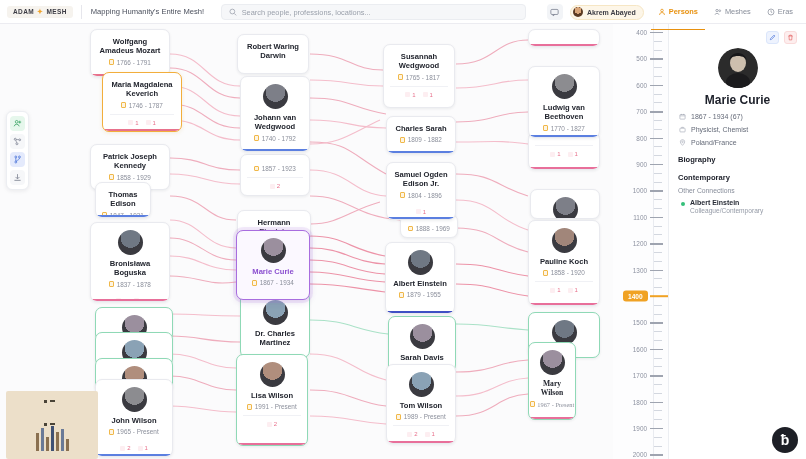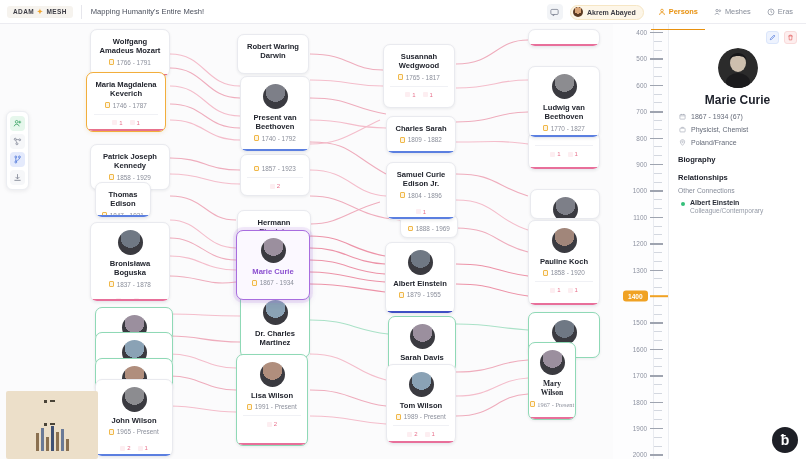--- a/index.html
+++ b/index.html
@@ -148,20 +148,27 @@
 
   <div class="header">
     <div class="brand">
       <span>ADAM</span>
       <span class="spark">✦</span>
       <span>MESH</span>
     </div>
     <div class="hdiv"></div>
     <div class="tagline">Mapping Humanity's Entire Mesh!</div>
 
+    <div class="searchwrap">
+      <svg width="8" height="8" viewBox="0 0 16 16">
+        <circle cx="7" cy="7" r="5" fill="none" stroke="#9aa0ab" stroke-width="1.6"></circle>
+        <line x1="11" y1="11" x2="15" y2="15" stroke="#9aa0ab" stroke-width="1.6"></line>
+      </svg>
+      <input value="" placeholder="Search people, professions, locations..." style="">
+    </div>
 
     <div class="hdr-right">
       <div class="icon-btn">
         <svg width="9" height="9" viewBox="0 0 16 16">
           <rect x="1.5" y="2.5" width="13" height="9" rx="2" fill="none" stroke="#7a8090" stroke-width="1.4"></rect>
           <path d="M5.5 11.5 L5.5 14 L8.5 11.5" fill="none" stroke="#7a8090" stroke-width="1.4"></path>
         </svg>
       </div>
       <div class="userchip">
         <div class="av"></div>
@@ -250,21 +257,21 @@
 
     <div id="cards-layer">
         <div class="card" style="left: 90px; top: 5px; width: 80px; height: 48px; z-index: 4;">
           <div class="nm">Wolfgang Amadeus Mozart</div>
           <div class="yr">
             <span class="cal"></span>
             <span>1766 - 1791</span>
           </div>
           <div class="bar" style="background: rgb(232, 113, 140);"></div>
         </div>
-        <div class="card amber" style="left: 86px; top: 48px; width: 80px; height: 60px; z-index: 8;">
+        <div class="card amber" style="left: 102px; top: 48px; width: 80px; height: 60px; z-index: 8;">
           <div class="nm">Maria Magdalena Keverich</div>
           <div class="yr">
             <span class="cal"></span>
             <span>1746 - 1787</span>
           </div>
           <div class="sep"></div>
           <div class="badges">
             <span class="badge">
               <span class="dot"></span>
               <span>1</span>
@@ -338,21 +345,21 @@
               <span>1</span>
             </span>
           </div>
           <div class="bar" style="background: rgb(91, 127, 224);"></div>
         </div>
         <div class="card" style="left: 237px; top: 10px; width: 72px; height: 40px; z-index: 4;">
           <div class="nm">Robert Waring Darwin</div>
         </div>
         <div class="card" style="left: 240px; top: 52px; width: 70px; height: 76px; z-index: 8;">
           <div class="avatar" style="background: radial-gradient(circle at 50% 32%, rgb(125, 127, 136) 0px, rgb(125, 127, 136) 46%, rgb(58, 58, 64) 47%, rgb(58, 58, 64) 100%);"></div>
-          <div class="nm">Present van Beethoven</div>
+          <div class="nm">Johann van Wedgwood</div>
           <div class="yr">
             <span class="cal"></span>
             <span>1740 - 1792</span>
           </div>
           <div class="sep"></div>
           <div class="badges">
             <span class="badge">
               <span>1</span>
             </span>
           </div>
@@ -422,21 +429,21 @@
         </div>
         <div class="card" style="left: 386px; top: 92px; width: 70px; height: 38px; z-index: 9;">
           <div class="nm">Charles Sarah</div>
           <div class="yr">
             <span class="cal"></span>
             <span>1809 - 1882</span>
           </div>
           <div class="bar" style="background: rgb(91, 127, 224);"></div>
         </div>
         <div class="card" style="left: 386px; top: 138px; width: 70px; height: 58px; z-index: 6;">
-          <div class="nm">Samuel Curie Edison Jr.</div>
+          <div class="nm">Samuel Ogden Edison Jr.</div>
           <div class="yr">
             <span class="cal"></span>
             <span>1804 - 1896</span>
           </div>
           <div class="sep"></div>
           <div class="badges">
             <span class="badge">
               <span class="dot"></span>
               <span>1</span>
             </span>
@@ -722,21 +729,21 @@
         <svg width="7" height="7" viewBox="0 0 16 16">
             <path d="M8 14.5 C8 14.5 13 9.8 13 6.5 A5 5 0 0 0 3 6.5 C3 9.8 8 14.5 8 14.5 Z" fill="none" stroke="#9aa0ad" stroke-width="1.3"></path>
             <circle cx="8" cy="6.5" r="1.8" fill="none" stroke="#9aa0ad" stroke-width="1.2"></circle>
           </svg>
       </span>
       <span>Poland/France</span>
     </div>
 
     <div class="d-h">Biography</div>
 
-    <div class="d-h">Relationships</div>
+    <div class="d-h">Contemporary</div>
     <div class="d-sub">Other Connections</div>
 
     <div class="rel">
       <span class="gdot"></span>
       <span>
         <span class="rn" style="display:block">Albert Einstein</span>
         <span class="rr" style="display:block">Colleague/Contemporary</span>
       </span>
     </div>
   </div>

